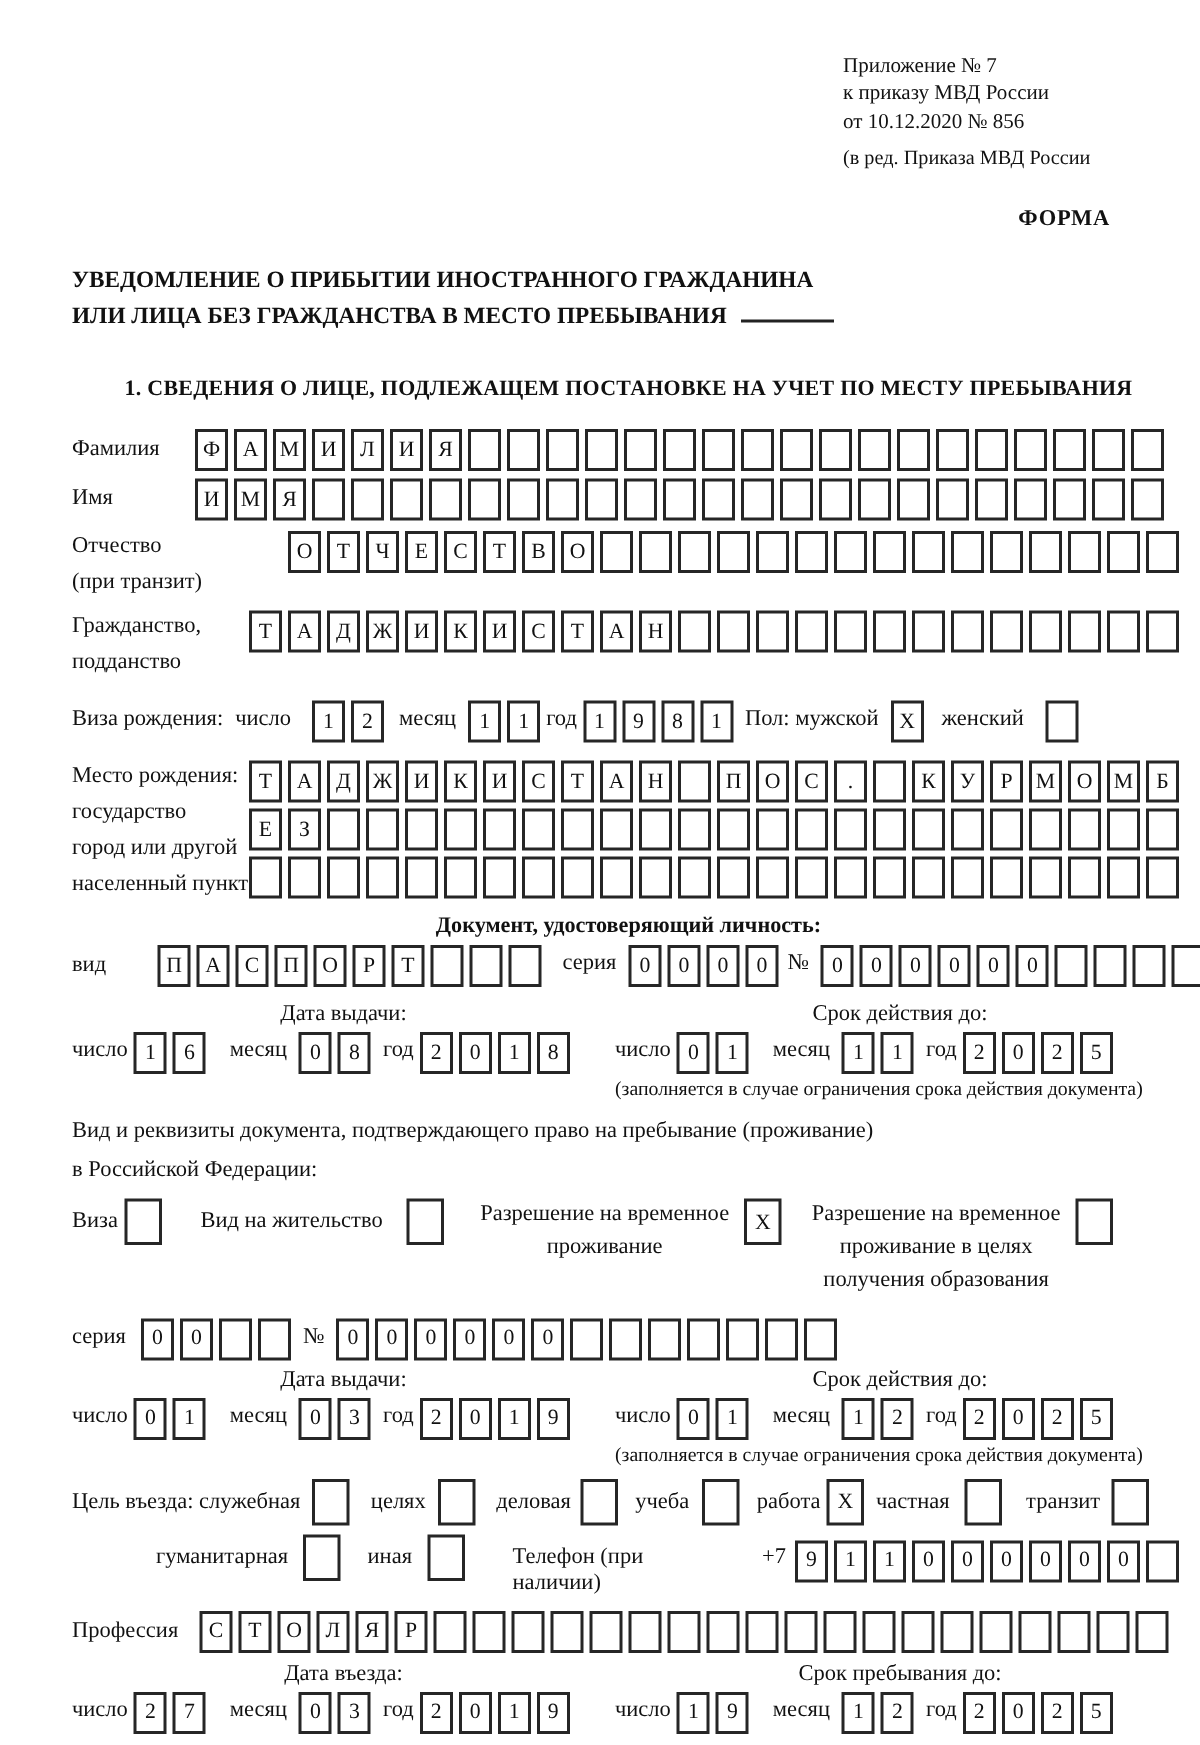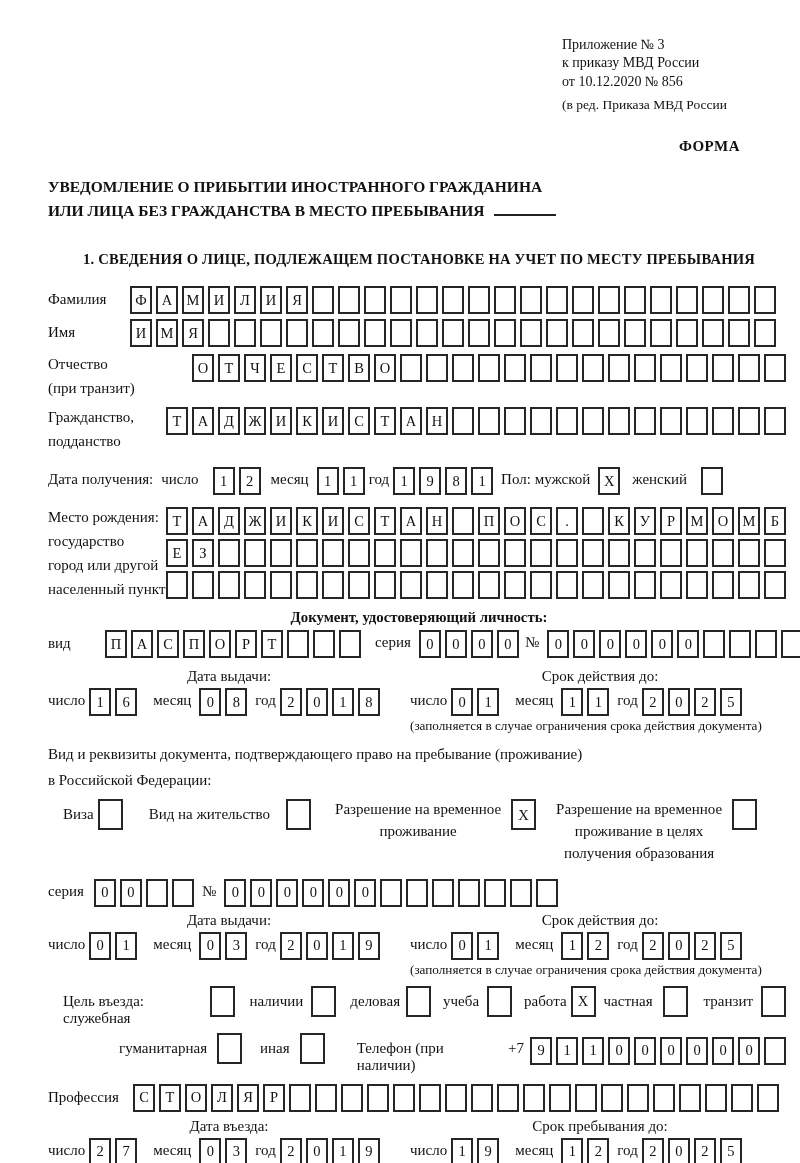--- a/index.html
+++ b/index.html
@@ -37,38 +37,38 @@
   .w-prof{width:85px;}
   
   .dlbl{font-size:15px;padding:4px 8px 0 0;}
   .dates{display:flex;margin-top:10px;}
   .dcol-l{width:362px;}
   .dcol-r{flex:1;}
   .dhead{text-align:center;font-size:15px;margin-bottom:3px;}
   .dline{display:flex;align-items:flex-start;}
   .note{font-size:13.2px;text-align:left;margin-top:2px;padding-right:2px;}
   .para{font-size:15px;line-height:1.7;margin-top:8px;}
-  .cbrow{display:flex;align-items:flex-start;margin-top:6px;margin-left:15px;}
+  .cbrow{display:flex;align-items:flex-start;margin-top:6px;}
   .cbitem{display:flex;align-items:flex-start;}
   .cblabel{font-size:15px;padding-top:7px;}
   .cbmulti{font-size:15px;text-align:center;line-height:1.45;}
   .cbmulti span{display:block;}
   .doc-h{font-weight:bold;text-align:center;font-size:14.8px;margin:8px 0 4px 0;}
   .mt10{margin-top:10px;}
   .mt14{margin-top:14px;}
   .mt18{margin-top:18px;}
   .repcol{display:flex;flex-direction:column;gap:4px;}
 </style>
 </head>
 <body>
 
 <div class="page">
 
   <div class="hdr">
-    <div>Приложение № 3</div>
+    <div>Приложение № 7</div>
     <div>к приказу МВД России</div>
     <div>от 10.12.2020 № 856</div>
     <div class="sub">(в ред. Приказа МВД России</div>
   </div>
   <div class="forma">ФОРМА</div>
 
   <div class="title">
     <div>УВЕДОМЛЕНИЕ О ПРИБЫТИИ ИНОСТРАННОГО ГРАЖДАНИНА</div>
     <div><span>ИЛИ ЛИЦА БЕЗ ГРАЖДАНСТВА В МЕСТО ПРЕБЫВАНИЯ</span><span class="uline"></span></div>
   </div>
@@ -196,21 +196,21 @@
         <span class="cell"></span>
         <span class="cell"></span>
         <span class="cell"></span>
         <span class="cell"></span>
         <span class="cell"></span>
         <span class="cell"></span>
       </div>
   </div>
 
   <div class="row mt14">
-    <span class="dlbl">Дата получения:</span>
+    <span class="dlbl">Виза рождения:</span>
     <span class="dlbl" style="padding-right:14px">число</span>
     <span class="boxes">
         <span class="cell">1</span>
         <span class="cell">2</span>
       </span>
     <span class="dlbl" style="padding-left:6px">месяц</span>
     <span class="boxes">
         <span class="cell">1</span>
         <span class="cell">1</span>
       </span>
@@ -520,21 +520,21 @@
   </div>
 
   <div class="cbrow" style="margin-top:8px">
     <div class="cbitem">
       <span class="cblabel">Цель въезда: служебная</span>
       <span class="boxes cb" style="margin-left:8px">
           <span class="cell"></span>
         </span>
     </div>
     <div class="cbitem" style="margin-left:10px">
-      <span class="cblabel">наличии</span>
+      <span class="cblabel">целях</span>
       <span class="boxes cb" style="margin-left:8px">
           <span class="cell"></span>
         </span>
     </div>
     <div class="cbitem" style="margin-left:10px">
       <span class="cblabel">деловая</span>
       <span class="boxes cb" style="margin-left:6px">
           <span class="cell"></span>
         </span>
     </div>

